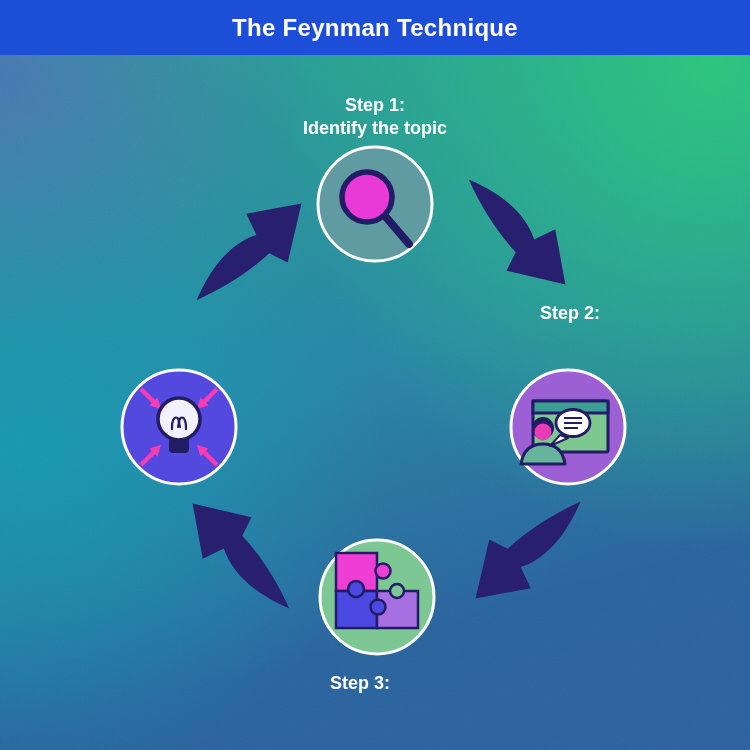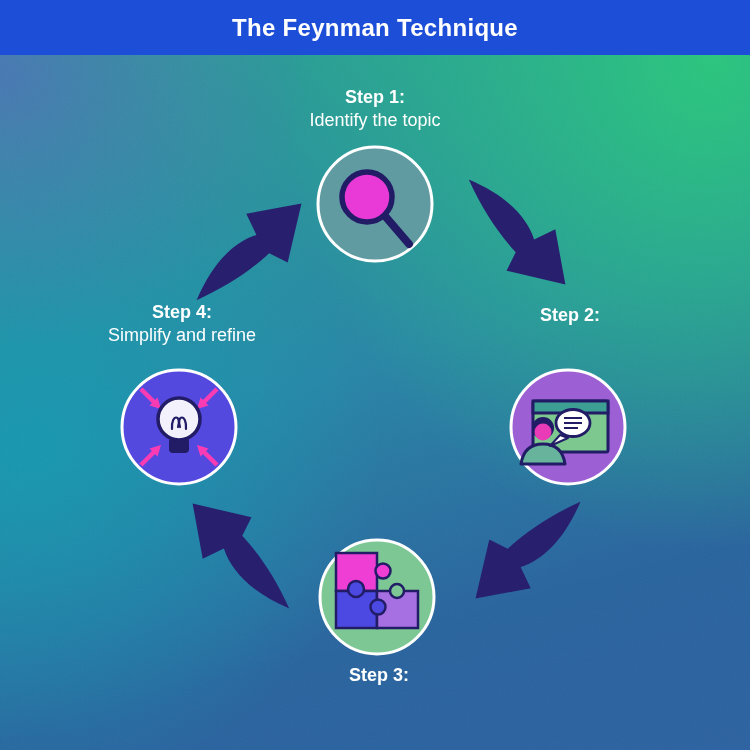--- a/index.html
+++ b/index.html
@@ -19,22 +19,22 @@
   .noise{position:absolute;inset:0;mix-blend-mode:overlay;pointer-events:none;}
   .header{
     position:absolute;left:0;top:0;width:750px;height:55px;
     background:#1d4ed8;display:flex;align-items:center;justify-content:center;
   }
   .header-title{color:#fff;font-size:24px;font-weight:700;letter-spacing:0.3px;}
   .diagram{position:absolute;left:0;top:0;}
   .step-text{
     position:absolute;width:320px;text-align:center;color:#fff;line-height:23px;font-size:18px;
   }
-  .step-label{font-weight:700;}
-  .step-desc{font-weight:400;}
+  .step-label{font-weight:700;margin-top:8px;}
+  .step-desc{font-weight:700;}
 </style>
 </head>
 <body>
 
 <div id="stage">
 
   <div class="bg"></div>
 
   <svg class="noise" width="750" height="750" aria-hidden="true">
     <filter id="noiseF">
@@ -100,28 +100,24 @@
       <rect x="169" y="438" width="20" height="15" rx="4" fill="#221c66"></rect>
       <circle cx="179" cy="419" r="21" fill="#f3f2fc" stroke="#221c66" stroke-width="3.5"></circle>
       <path d="M172 429 C171 413 182 415 178 427 M186 429 C187 413 176 415 180 427" fill="none" stroke="#221c66" stroke-width="2.2" stroke-linecap="round"></path>
     </g>
   </svg>
 
   <div class="step-text" style="left:215px;top:86px">
     <div class="step-label">Step 1:</div>
     <div class="step-desc">Identify the topic</div>
   </div>
-  <div class="step-text" style="left:410px;top:304px">
+  <div class="step-text" style="left:410px;top:294px">
     <div class="step-label">Step 2:</div>
   </div>
-  <div class="step-text" style="left:219px;top:664px">
+  <div class="step-text" style="left:200px;top:664px">
     <div class="step-label">Step 3:</div>
-  </div>
-  <div class="step-text" style="left:22px;top:301px">
-    <div class="step-label">Step 4:</div>
-    <div class="step-desc">Simplify and refine</div>
   </div>
 
   <div class="header">
     <div class="header-title">The Feynman Technique</div>
   </div>
 
 </div>
 
 </body></html>

